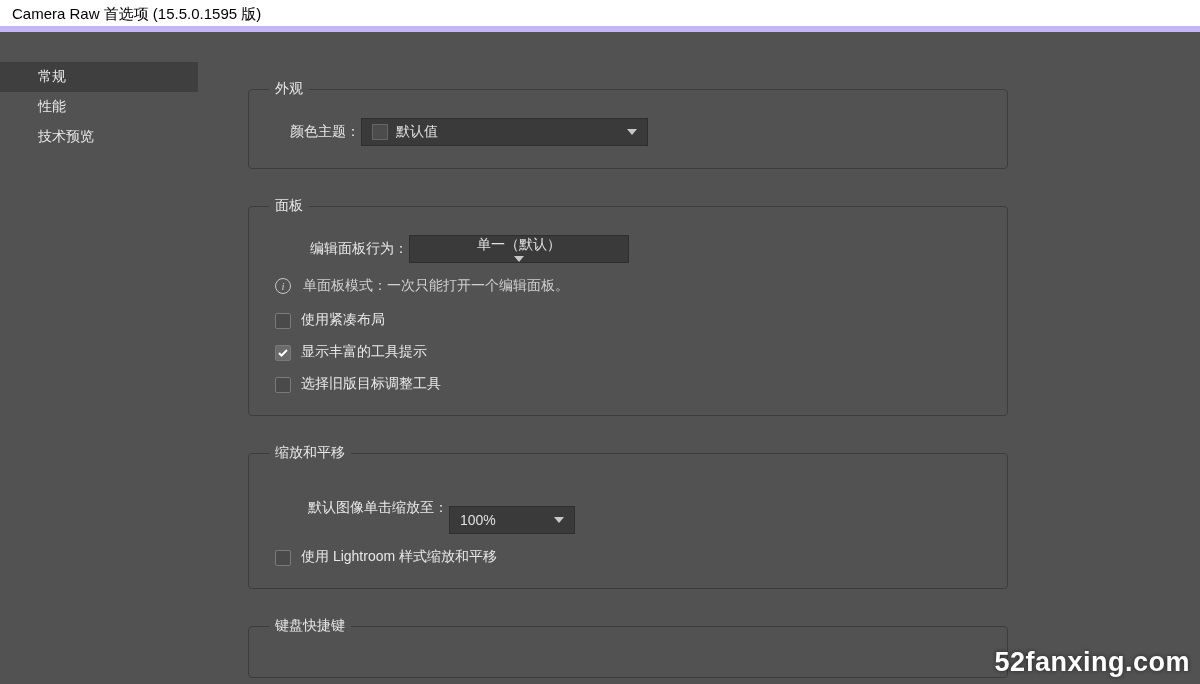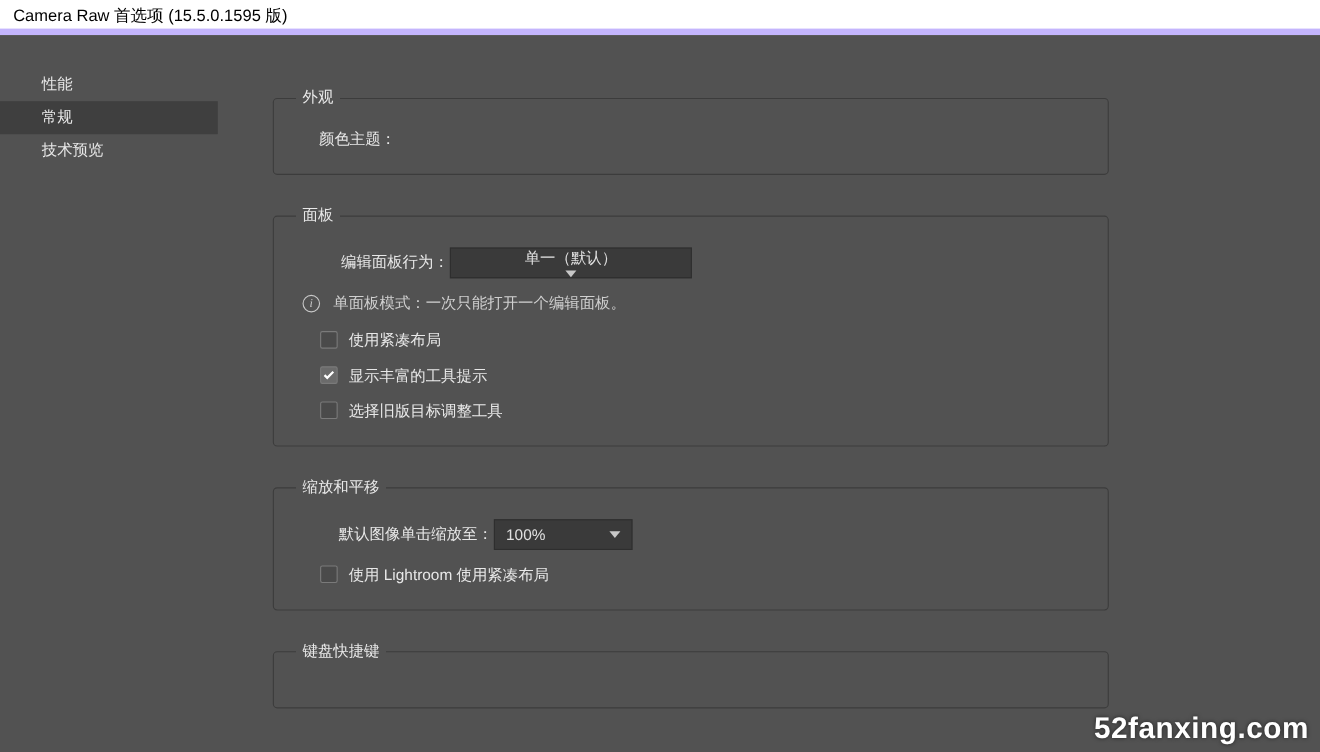--- a/index.html
+++ b/index.html
@@ -105,35 +105,35 @@
     align-items: center;
     justify-content: space-between;
     padding: 0 10px;
     color: #e0e0e0;
     font-size: 14px;
     cursor: pointer;
     position: relative;
   }
   .select-287 { width: 287px; }
   .select-220 { width: 220px; flex-direction: column; }
-  .select-126 { width: 126px; }
+  .select-126 { width: 126px; margin-top: 24px; }
   .chev {
     width: 0; height: 0;
     border-left: 5px solid transparent;
     border-right: 5px solid transparent;
     border-top: 6px solid #c8c8c8;
   }
   .swatch {
     width: 16px; height: 16px; background: #4c4c4c; border: 1px solid #666; margin-right: 8px; display:inline-block;
   }
 
   .checkbox-row {
     display: flex;
-    align-items: flex-start;
-    margin-left: 22px;
+    align-items: flex-end;
+    margin-left: 6px;
     margin-bottom: 14px;
     color: #e8e8e8;
     font-size: 14px;
     cursor: pointer;
   }
   .checkbox-row:last-child { margin-bottom: 0; }
   .cb {
     width: 16px; height: 16px;
     border: 1px solid #7a7a7a;
     background: #4a4a4a;
@@ -176,37 +176,44 @@
 </head>
 <body>
 
 <div class="titlebar">
   <span>Camera Raw 首选项  (15.5.0.1595 版)</span>
 </div>
 
 <div class="main">
 
   <div class="sidebar">
+    <div class="sidebar-item selected">
+      <span>常规</span>
+    </div>
     <div class="sidebar-item">
       <span>性能</span>
-    </div>
-    <div class="sidebar-item selected">
-      <span>常规</span>
     </div>
     <div class="sidebar-item">
       <span>技术预览</span>
     </div>
   </div>
 
   <div class="content">
 
     <fieldset>
       <legend>外观</legend>
       <div class="row">
         <div class="label label-colortheme">颜色主题：</div>
+        <div class="select select-287">
+          <span style="display:flex;align-items:center;">
+            <span class="swatch"></span>
+            <span>默认值</span>
+          </span>
+          <span class="chev"></span>
+        </div>
       </div>
     </fieldset>
 
     <fieldset>
       <legend>面板</legend>
       <div class="row">
         <div class="label label-panelbehavior">编辑面板行为：</div>
         <div class="select select-220">
           <span>单一（默认）</span>
           <span class="chev"></span>
@@ -244,21 +251,21 @@
         <div class="label label-zoom">默认图像单击缩放至：</div>
         <div class="select select-126">
           <span>100%</span>
           <span class="chev"></span>
         </div>
       </div>
       <div class="checkbox-row" style="margin-top:6px;">
         <span class="cb">
           
         </span>
-        <span>使用 Lightroom 使用紧凑布局</span>
+        <span>使用 Lightroom 样式缩放和平移</span>
       </div>
     </fieldset>
 
     <fieldset>
       <legend>键盘快捷键</legend>
     </fieldset>
 
   </div>
 
 

